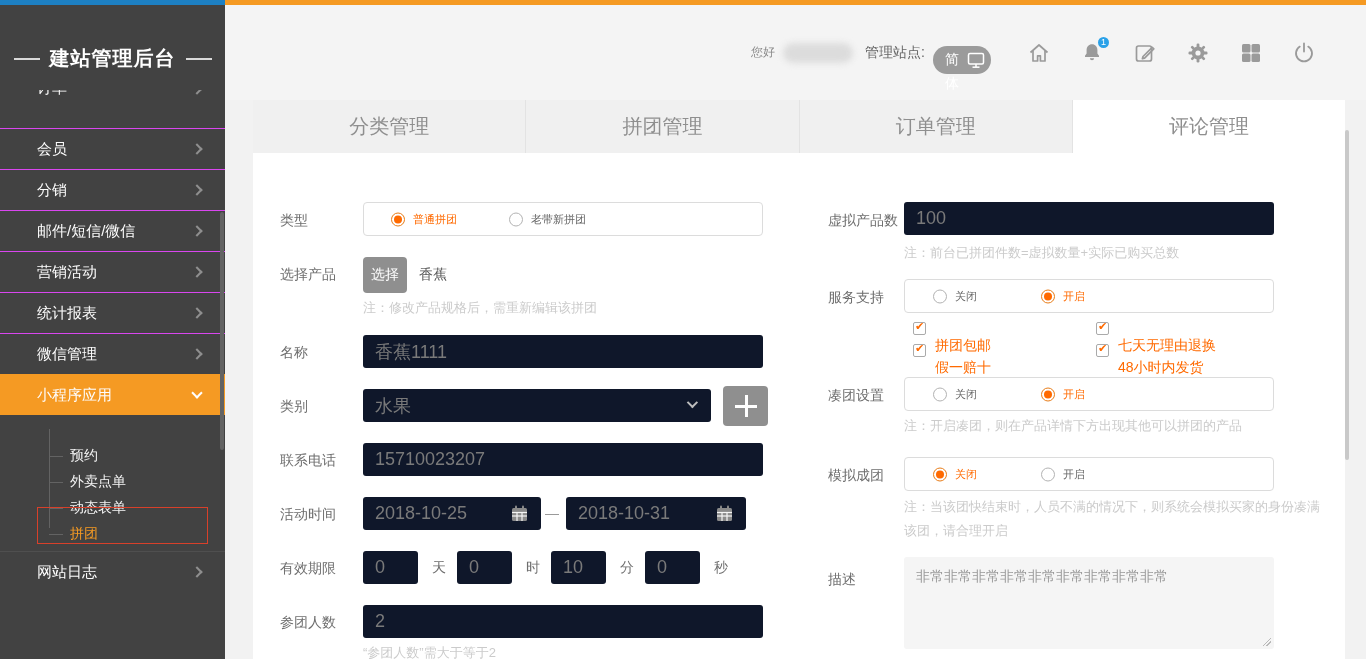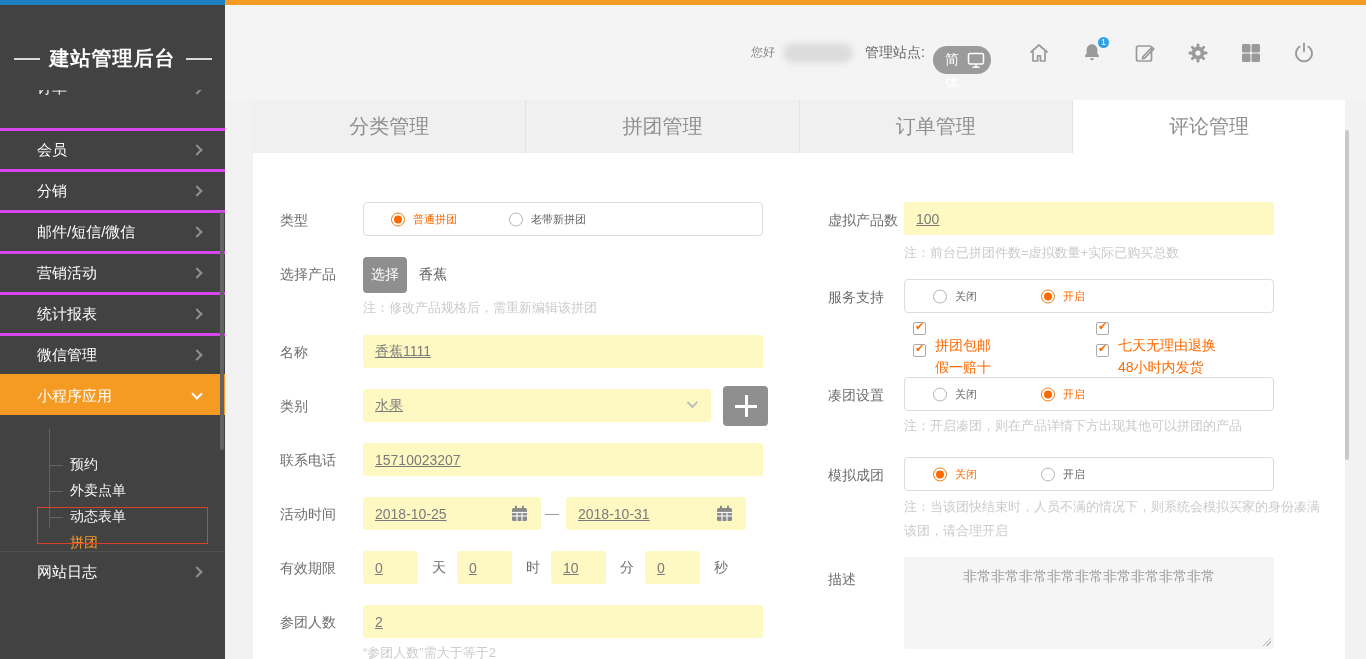--- a/index.html
+++ b/index.html
@@ -13,26 +13,26 @@
 
   
   #sidebar { left:0; top:5px; width:225px; height:654px; background:#424242; color:#fff; }
   .side-title { position:absolute; top:40px; left:0; width:100%; text-align:center;
     font-size:20px; font-weight:bold; letter-spacing:1px; display:flex; align-items:center; justify-content:center; gap:10px;}
   .side-title::before,.side-title::after { content:''; width:26px; height:2px; background:#d9d9d9; }
   #menu { position:absolute; top:123px; left:0; width:100%; }
   .menu-clip { position:absolute; top:85px; left:0; width:100%; height:38px; overflow:hidden; }
   .menu-clip .menu-item { margin-top:-22px; border-top:none; }
   .menu-item { height:41px; display:flex; align-items:center; justify-content:space-between;
-    padding:0 22px 0 37px; font-size:15px; color:#fdfdfd; border-top:3px solid #d946ef; cursor:pointer; }
+    padding:0 22px 0 37px; font-size:15px; color:#fdfdfd; border-top:1px solid #d946ef; cursor:pointer; }
   .chev { width:8px; height:8px; border-top:2px solid #8f8f8f; border-right:2px solid #8f8f8f;
     transform:rotate(45deg); margin-right:2px; }
   .menu-item.active { background:#f59a23; border-top-color:#f59a23; }
   .menu-item.active .chev { transform:rotate(135deg); border-color:#fff; margin-top:-4px; }
-  #submenu { position:relative; height:136px; padding-top:37px;font-family:Liberation Mono, monospace; }
+  #submenu { position:relative; height:136px; padding-top:28px;font-family:Liberation Mono, monospace; }
   #tree-line { position:absolute; left:49px; top:14px; width:1px; height:99px; background:#636363; }
   .sub-item { position:relative; height:26px; display:flex; align-items:center;
     padding-left:70px; font-size:14px; color:#f5f5f5; cursor:pointer; }
   .sub-item::before { content:''; position:absolute; left:49px; top:50%; width:14px; height:1px; background:#636363; }
   .sub-item.on { color:#f59a23; }
   #red-box { position:absolute; left:37px; top:92px; width:171px; height:37px; border:1px solid #d8402a; }
   #menu-footer .menu-item { border-top:1px solid #4f4f4f; }
   #side-scroll { position:absolute; right:1px; top:207px; width:4px; height:238px; background:#636363; border-radius:2px; }
 
   
@@ -54,22 +54,22 @@
   
   #tabbar { left:253px; top:100px; width:1092px; height:53px; display:flex; background:#f0f0f0; }
   .tab { flex:1; display:flex; align-items:center; justify-content:center; font-size:20px;
     color:#8f8f8f; border-right:1px solid #e3e3e3; cursor:pointer; }
   .tab:last-child { border-right:none; }
   .tab.on { background:#fff; }
 
   
   #panel { left:253px; top:153px; width:1092px; height:506px; background:#fff; }
   .f-label { position:absolute; font-size:14px; color:#6e6e6e; white-space:nowrap; }
-  .f-input { position:absolute; background:#fef9c3; border-radius:3px; display:flex; align-items:center;
-    padding:0 12px; font-size:14px; color:#7a7a7a;text-decoration:underline; }
+  .f-input { position:absolute; background:#0f172a; border-radius:3px; display:flex; align-items:center;
+    padding:0 12px; font-size:18px; color:#7a7a7a; }
   .f-box { position:absolute; background:#fff; border:1px solid #dcdcdc; border-radius:4px; }
   .f-note { position:absolute; font-size:13px; color:#cbcbcb; white-space:nowrap; }
   .opt { position:absolute; top:50%; transform:translateY(-50%); display:flex; align-items:center; cursor:pointer; }
   .radio { width:14px; height:14px; border:1px solid #b3b3b3; border-radius:50%; background:#fff; position:relative; }
   .opt.on .radio { border-color:#e87c17; }
   .opt.on .radio::after { content:''; position:absolute; inset:2px; border-radius:50%; background:#ff6a00; }
   .opt-label { margin-left:8px; font-size:11px; color:#666; }
   .opt.on .opt-label { color:#ff6a00; }
   .gray-btn { background:#8f8f8f; color:#fff; border:none; border-radius:4px; font-size:14px; cursor:pointer;
     display:flex; align-items:center; justify-content:center; position:absolute;
@@ -80,21 +80,21 @@
   .sel-chev { position:absolute; right:16px; top:11px; width:8px; height:8px;
     border-right:2px solid #bdbdbd; border-bottom:2px solid #bdbdbd; transform:rotate(45deg) translateY(-2px); }
   .cal { margin-left:auto; }
   #cb-grid { position:absolute; left:660px; top:166px; width:380px; display:grid;
     grid-template-columns:183px 1fr; row-gap:4px; }
   .cb-item { display:flex; align-items:center; height:18px; cursor:pointer; }
   .cbx { width:13px; height:13px; border:1px solid #aaa; border-radius:2px; background:#fff; position:relative; }
   .cb-item.on .cbx::after { content:'\2714'; position:absolute; left:1px; top:-3px; color:#ff6a00; font-size:11px; }
   .cb-label { margin-left:9px; font-size:14px; color:#ff6a00;margin-top:36px; }
   #desc-area { position:absolute; left:651px; top:404px; width:370px; height:92px; background:#f5f5f5;
-    border-radius:3px; padding:11px 12px; font-size:14px; color:#9a9a9a;text-align:center; }
+    border-radius:3px; padding:11px 12px; font-size:14px; color:#9a9a9a; }
   #desc-resize { position:absolute; right:3px; bottom:3px; width:9px; height:9px;
     background:linear-gradient(135deg,transparent 0 50%,#b9b9b9 50% 58%,transparent 58% 72%,#b9b9b9 72% 80%,transparent 80%); }
   #content-scroll { left:1345px; top:130px; width:4px; height:330px; background:#c9c9c9; border-radius:2px; }
   svg { display:block; }
 </style>
 </head>
 <body>
 
 <div class="abs" id="bar-blue"></div>
 <div class="abs" id="bar-orange"></div>

